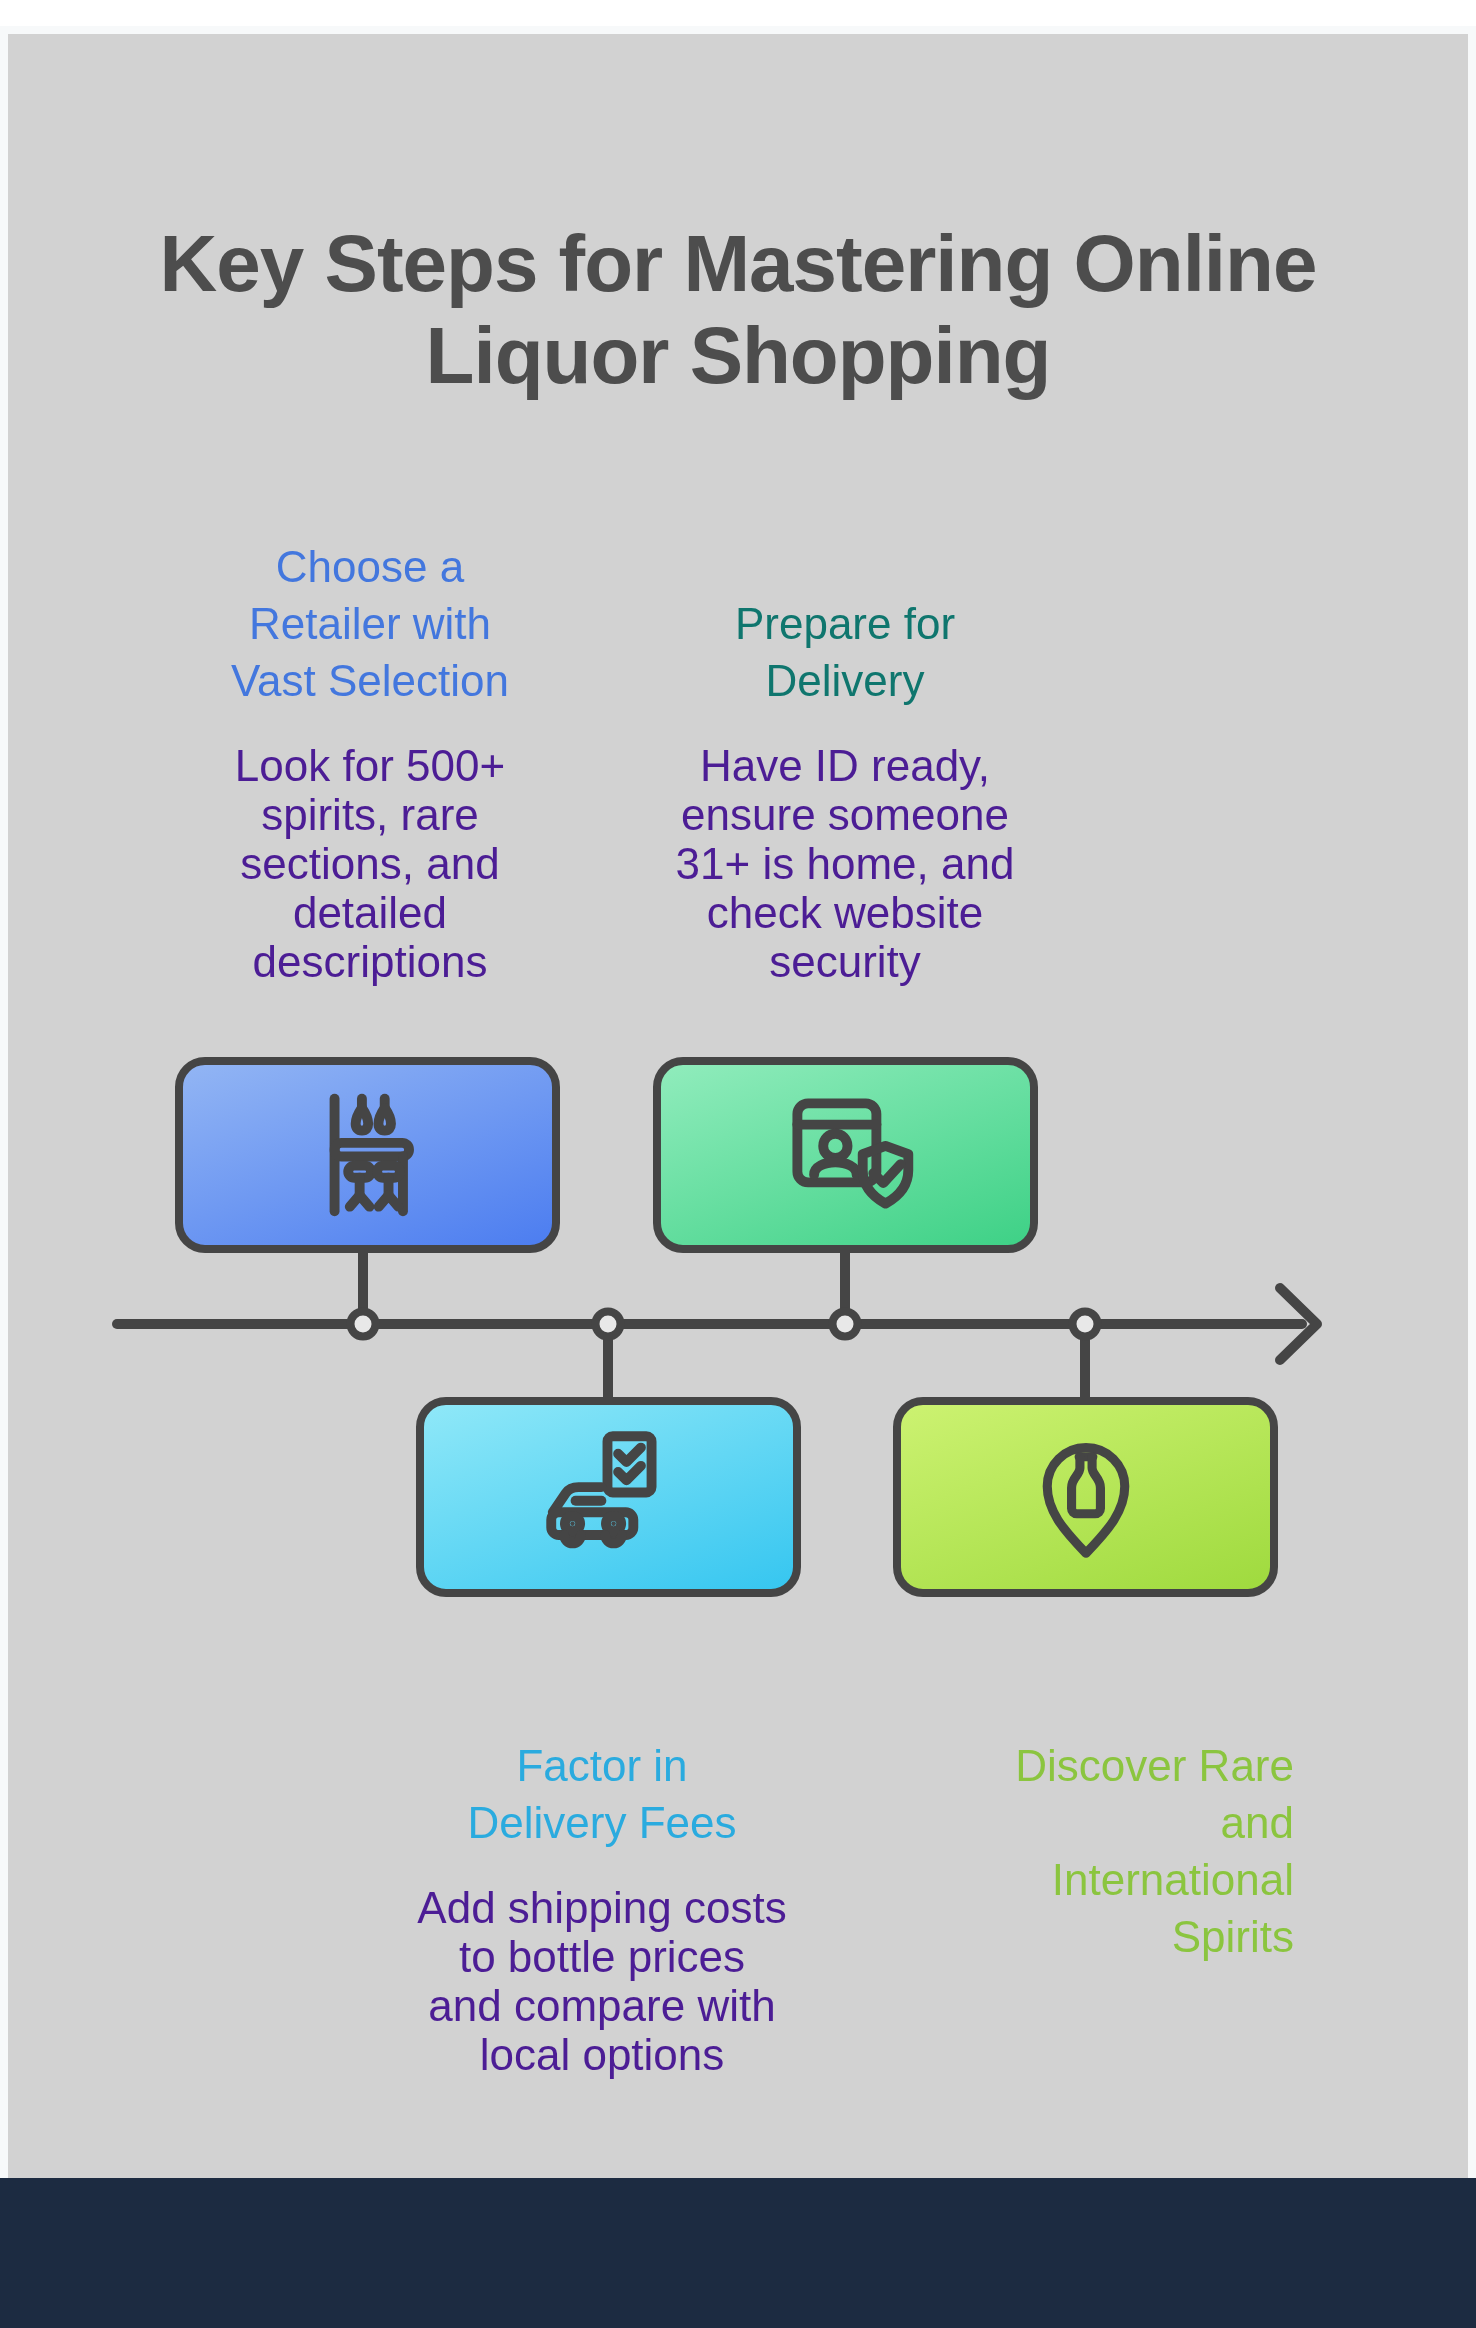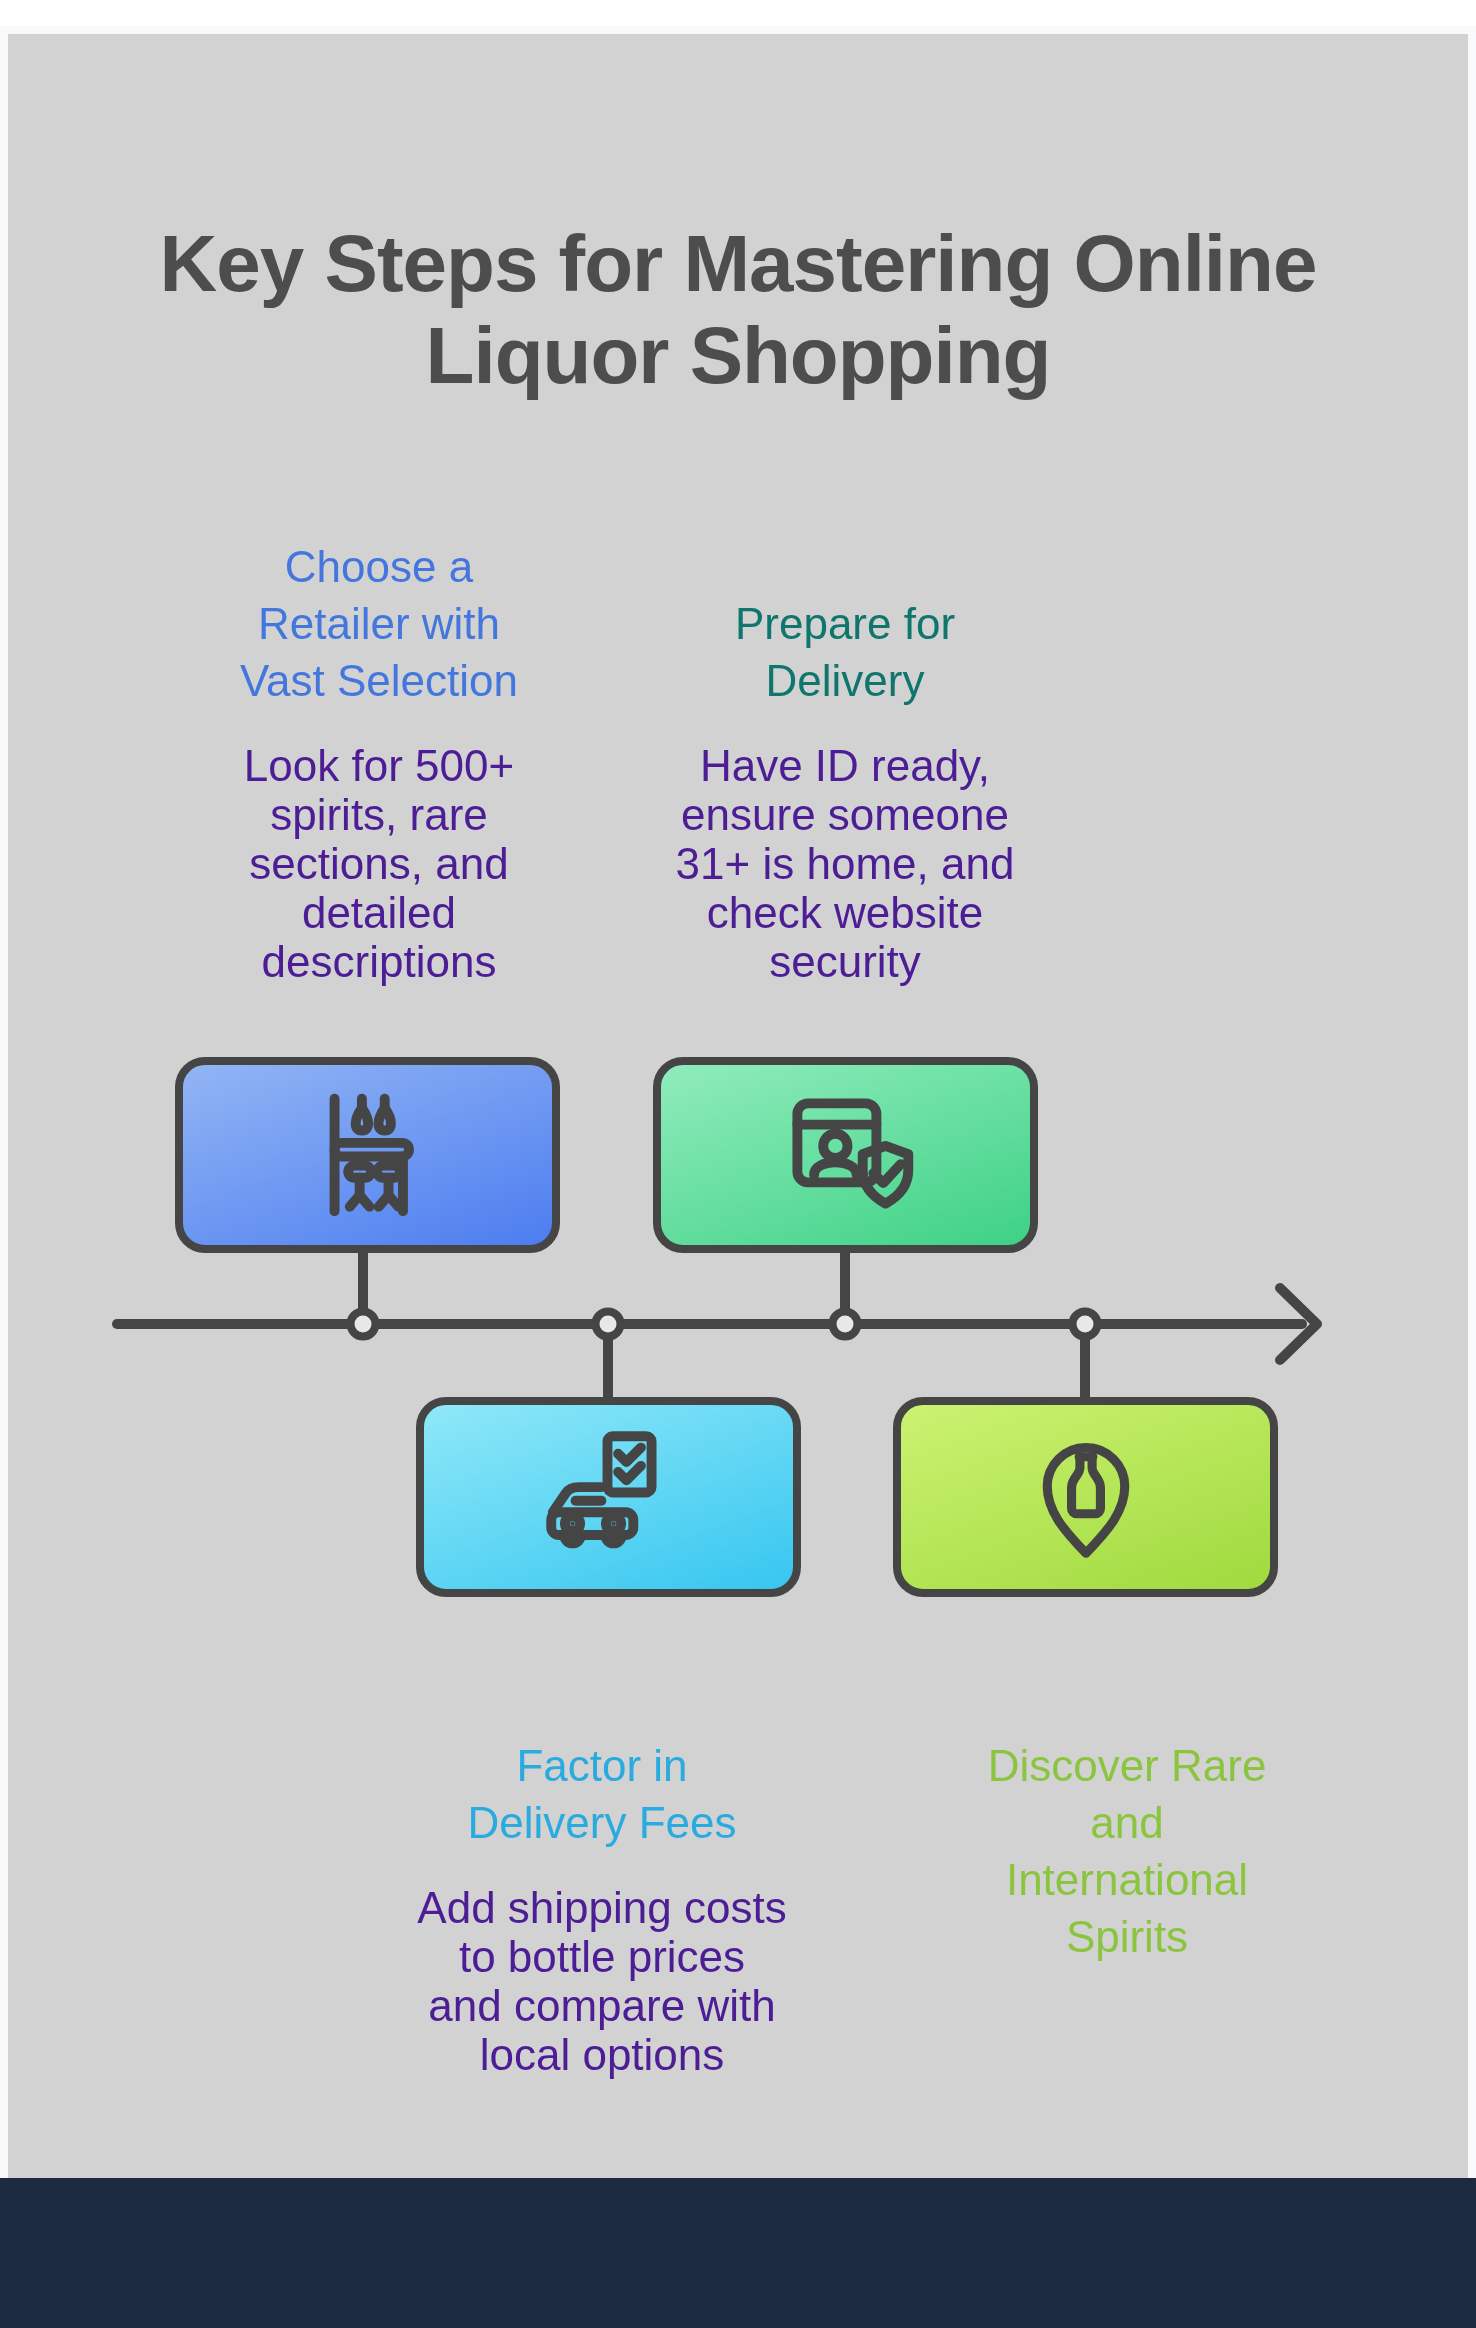--- a/index.html
+++ b/index.html
@@ -19,24 +19,24 @@
     position:absolute;left:88px;top:192px;width:1300px;
     text-align:center;white-space:pre-line;
     font-size:80px;line-height:92px;font-weight:bold;color:#4d4d4d;
     letter-spacing:-1px;
   }
   .step-text{
     position:absolute;width:380px;text-align:center;white-space:pre-line;
   }
   .step-heading{font-size:44px;line-height:57px;margin:0 0 14px 0;font-weight:400;}
   .step-body{font-size:44px;line-height:49px;color:#4c1d95;}
-  .st1{left:189px;top:494px;}
+  .st1{left:180px;top:494px;}
   .st2{left:655px;top:551px;}
   .st3{left:412px;top:1693px;}
-  .st4{left:937px;top:1693px;}
+  .st4{left:914px;top:1693px;text-align:right;}
   .st1 .step-heading{color:#4377de;}
   .st2 .step-heading{color:#0f766e;}
   .st3 .step-heading{color:#2aabdf;}
   .st4 .step-heading{color:#8bc53f;}
   .timeline-svg{position:absolute;left:0;top:0;width:1476px;height:2328px;pointer-events:none;}
   .step-box{
     position:absolute;box-sizing:border-box;
     border:8px solid #454545;border-radius:30px;
     display:flex;align-items:center;justify-content:center;
   }

